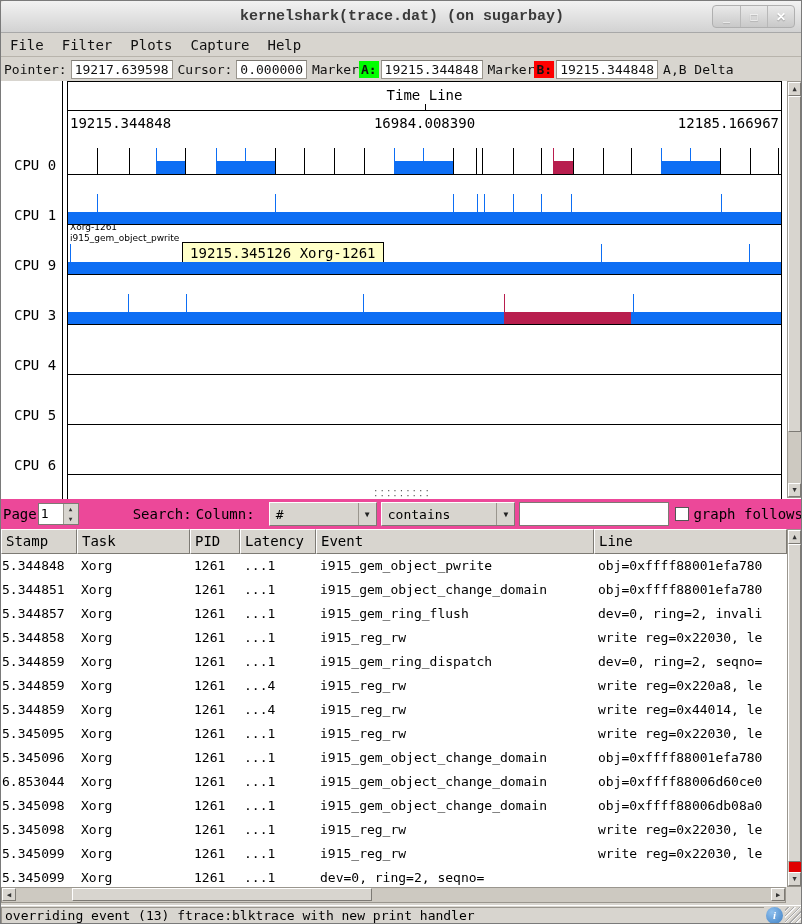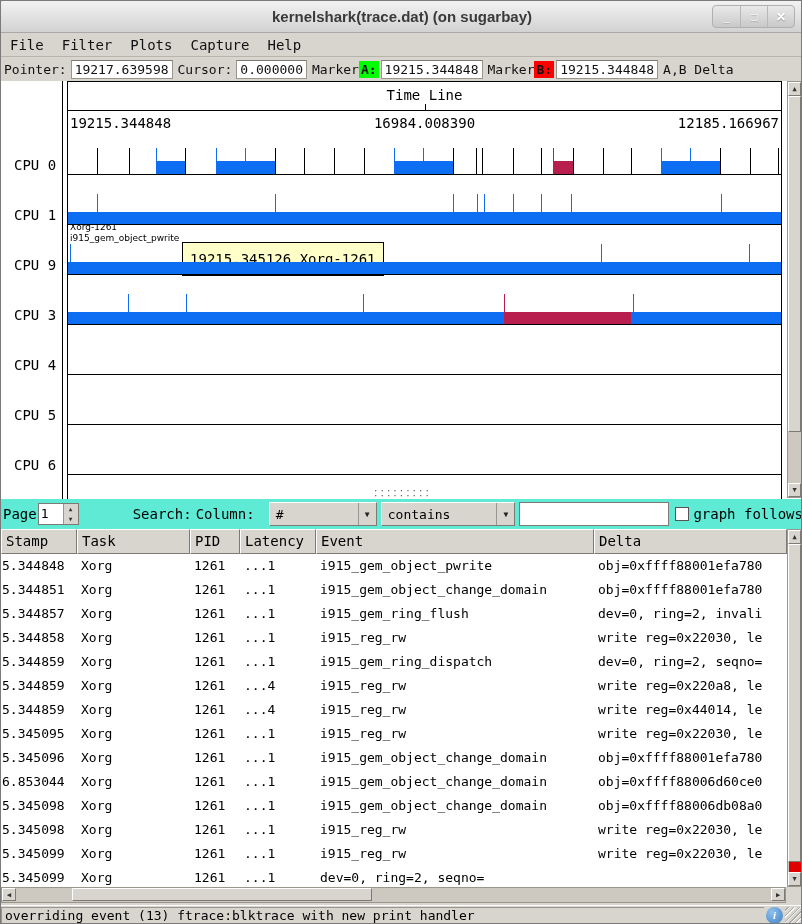--- a/index.html
+++ b/index.html
@@ -10,21 +10,21 @@
     border:1px solid #7a7a7a; overflow:hidden; margin:0 auto;
   }
   
   .titlebar {
     position:absolute; left:0; top:0; width:802px; height:32px;
     background:linear-gradient(#f2f2f2,#d2d2d2);
     border-bottom:1px solid #a8a8a8; border-radius:3px 3px 0 0;
   }
   .titlebar-text {
     position:absolute; left:0; right:0; top:7px; text-align:center;
-    font-family:Liberation Sans, sans-serif; font-weight:bold;
+    font-family:Liberation Mono, monospace; font-weight:bold;
     font-size:15px; color:#3a3a3a;
   }
   .win-buttons {
     position:absolute; right:8px; top:4px; height:23px; display:flex;
     border:1px solid #b0b0b0; border-radius:4px; overflow:hidden;
     background:linear-gradient(#e9e9e9,#c9c9c9);
   }
   .win-btn {
     width:27px; height:100%; display:flex; align-items:center; justify-content:center;
     color:#ffffff; font-size:12px; font-weight:bold;
@@ -72,21 +72,21 @@
   .tl-right { position:absolute; right:0; top:0; }
   .baseline { position:absolute; left:0; right:0; height:1px; background:#000; }
   .tick { position:absolute; width:1px; }
   .bar { position:absolute; }
   .cpu2-annot {
     position:absolute; font-size:9px; line-height:11px; color:#000;
     font-family:"DejaVu Sans", sans-serif; white-space:nowrap;
   }
   .tooltip {
     position:absolute; background:#ffffc8; border:1px solid #000;
-    font-size:14px; padding:8px 7px; white-space:nowrap;
+    font-size:14px; padding:2px 7px; white-space:nowrap;
   }
   .grip-dots {
     position:absolute; left:50%; transform:translateX(-50%); bottom:0px;
     font-size:9px; letter-spacing:1px; color:#555; line-height:5px;
   }
   
   .vscroll {
     position:absolute; width:15px; background:#cdc9c1;
     border:1px solid #9a968e;
   }
@@ -109,21 +109,21 @@
     font-size:7px; color:#333; text-align:center; line-height:12px;
   }
   .hs-thumb {
     position:absolute; top:0; height:13px; background:#d8d5cf;
     border:1px solid #fff; border-right-color:#7d7a74; border-bottom-color:#7d7a74;
   }
   .sb-marker { position:absolute; left:1px; width:12px; background:#e00000; }
   
   .searchbar {
     position:absolute; left:0; top:498px; width:802px; height:30px;
-    background:#5eead4; display:flex; align-items:center; font-size:14px;
+    background:#ec4899; display:flex; align-items:center; font-size:14px;
     white-space:nowrap; overflow:hidden;
   }
   .spinbox {
     width:46px; height:22px; background:#fff; border:1px solid #7d7a74;
     display:flex; margin-right:2px;
   }
   .spin-val { flex:1; font-size:13px; padding:2px 2px; }
   .spin-btns { width:15px; display:flex; flex-direction:column; border-left:1px solid #9a968e; }
   .spin-btns div {
     flex:1; background:#d8d5cf; font-size:6px; text-align:center; line-height:9px; color:#333;
@@ -342,21 +342,21 @@
     <span>graph follows</span>
   </div>
 
   <div class="table">
     <div class="thead" id="thead">
         <div class="th" style="width: 76px;">Stamp</div>
         <div class="th" style="width: 113px;">Task</div>
         <div class="th" style="width: 50px;">PID</div>
         <div class="th" style="width: 76px;">Latency</div>
         <div class="th" style="width: 278px;">Event</div>
-        <div class="th" style="width: 193px;">Delta</div>
+        <div class="th" style="width: 193px;">Line</div>
       </div>
     <div id="tbody">
         <div class="trow">
           <div class="td td-stamp" style="width: 76px;">5.344848</div>
           <div class="td" style="width: 113px;">Xorg</div>
           <div class="td" style="width: 50px;">1261</div>
           <div class="td" style="width: 76px;">...1</div>
           <div class="td" style="width: 278px;">i915_gem_object_pwrite</div>
           <div class="td" style="width: 193px;">obj=0xffff88001efa780</div>
         </div>

